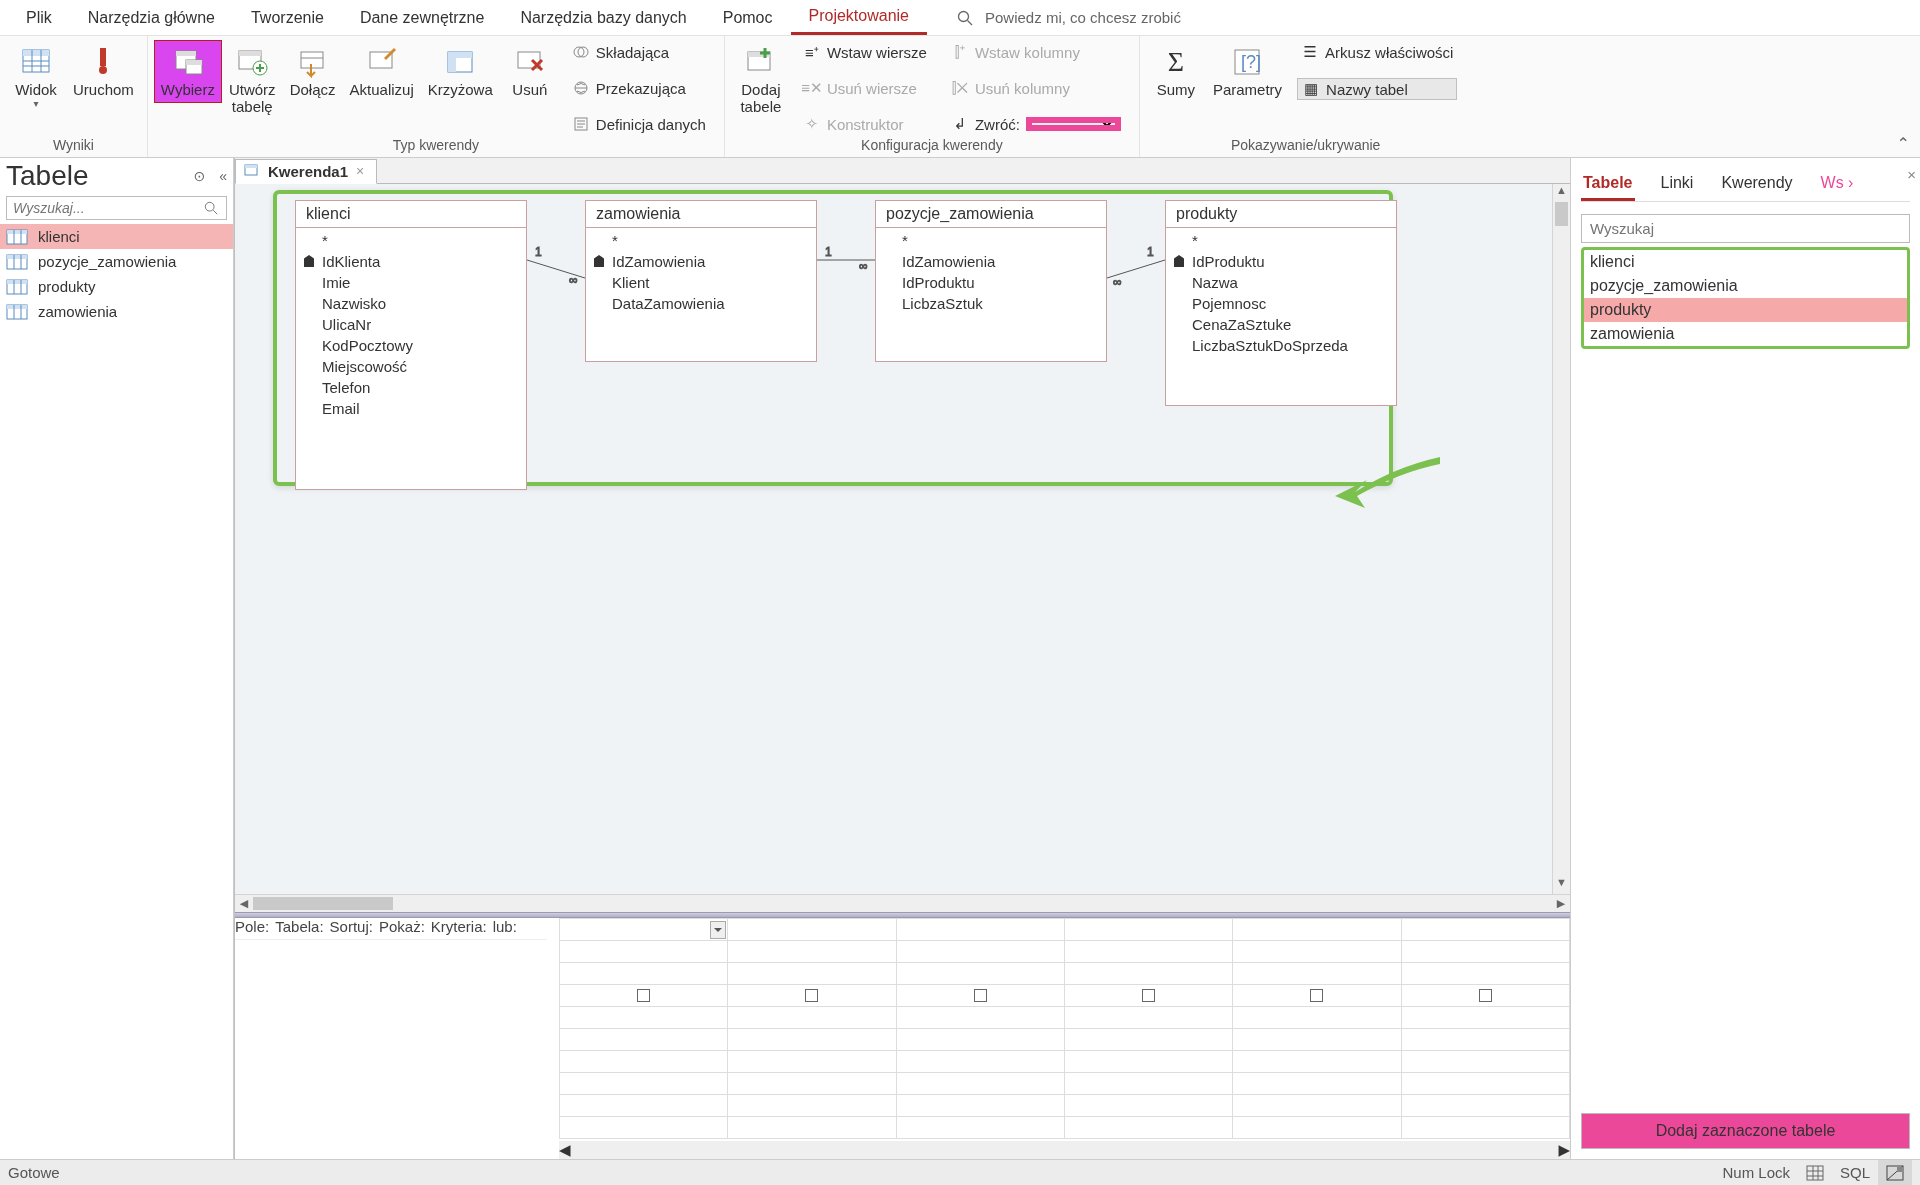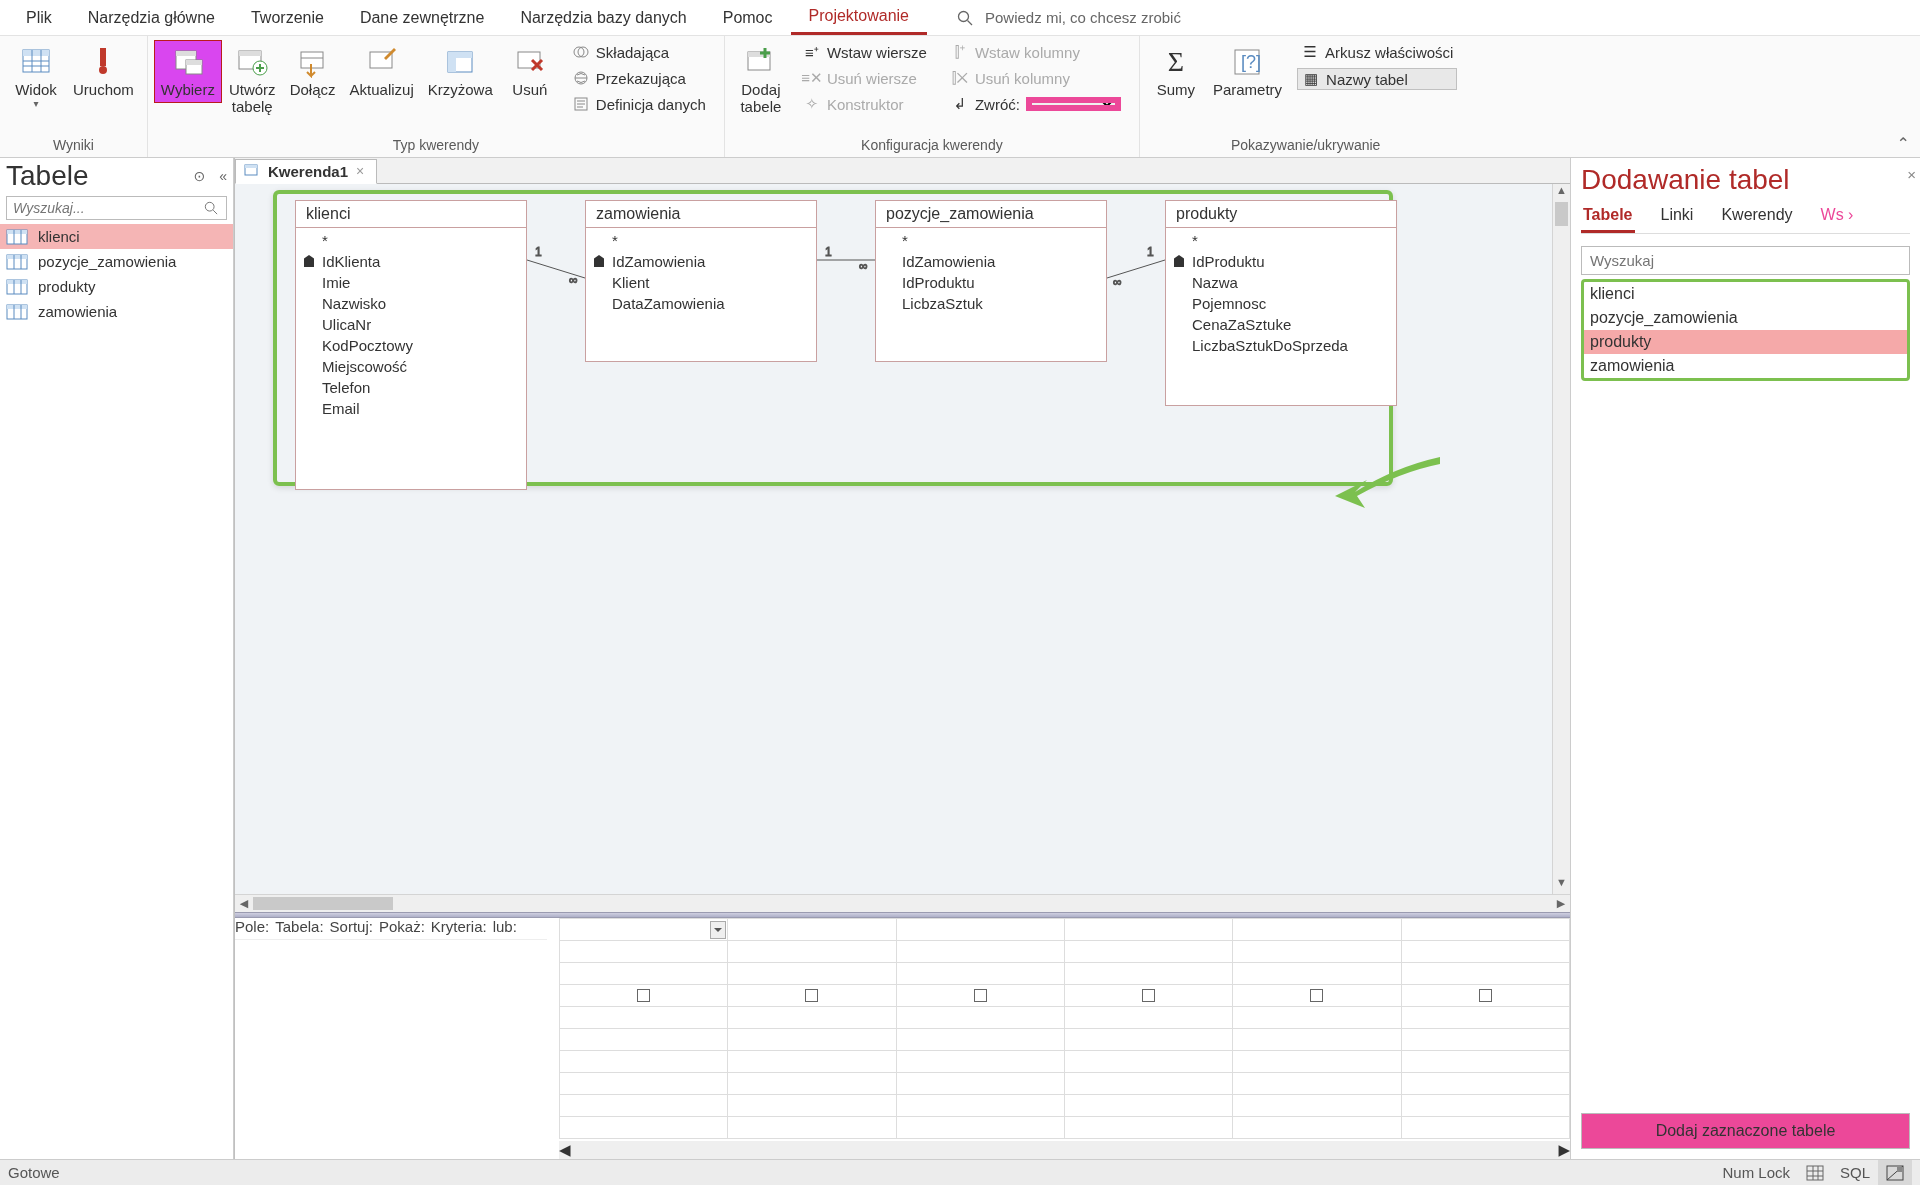--- a/index.html
+++ b/index.html
@@ -12,21 +12,21 @@
 .menu-bar .tellme { display: flex; align-items: center; margin-left: 30px; color: #666; }
 .menu-bar .tellme .search-ico { margin-right: 12px; font-size: 16px; }
 
 .ribbon { display: flex; height: 122px; border-bottom: 1px solid #ccc; background: #fafafa; position: relative; }
 .ribbon-group { display: flex; flex-direction: column; justify-content: space-between; padding: 4px 6px 2px 6px; border-right: 1px solid #e3e3e3; }
 .ribbon-group .buttons { display: flex; align-items: flex-start; flex: 1; }
 .ribbon-group .label { text-align: center; font-size: 14px; color: #5a5a5a; padding-bottom: 2px; }
 .big-btn { display: flex; flex-direction: column; align-items: center; justify-content: flex-start; padding: 4px 6px; min-width: 60px; text-align: center; font-size: 15px; cursor: pointer; border: 1px solid transparent; line-height: 1.15; }
 .big-btn.selected { background: #d946ef; border: 1px solid #b91c1c; }
 .big-btn .ico { width: 34px; height: 34px; margin-bottom: 2px; display: flex; align-items: center; justify-content: center; }
-.stack-col { display: flex; flex-direction: column; justify-content: center; padding: 2px 8px; gap: 6px; }
+.stack-col { display: flex; flex-direction: column; justify-content: center; padding: 2px 8px; gap: 16px; }
 .stack-row { display: flex; align-items: center; gap: 6px; font-size: 15px; cursor: pointer; padding: 1px 4px; }
 .stack-row.disabled { color: #aaa; }
 .stack-row .sico { width: 18px; height: 18px; display: inline-flex; align-items: center; justify-content: center; }
 .stack-row select { font-size: 14px; height: 14px; border: 6px solid #ec4899; }
 .stack-row.highlight { background: #e8e8e8; border: 1px solid #c0c0c0; }
 .collapse-arrow { position: absolute; right: 10px; bottom: 4px; font-size: 16px; color: #666; cursor: pointer; }
 
 
 .main { display: flex; height: calc(100% - 36px - 122px - 26px); }
 .side-panel { width: 234px; border-right: 1px solid #ccc; display: flex; flex-direction: column; }
@@ -609,21 +609,20 @@
           <div class="arrow">◀</div>
             <div class="track" style="flex:1"></div>
             <div class="arrow">▶</div>
         </div>
       </div>
     </div>
   </div>
 
   <div class="right-pane" style="position:relative">
     <span style="position:absolute;top:8px;right:4px;color:#888;cursor:pointer">×</span>
-    <h2>Dodawanie tabel</h2>
     <div class="right-tabs">
       <div class="rt active">Tabele</div>
       <div class="rt">Linki</div>
       <div class="rt">Kwerendy</div>
       <div class="rt more"><span>Ws</span> ›</div>
     </div>
     <div class="right-search"><input placeholder="Wyszukaj" style=""></div>
     <div class="right-list" id="right-list">
         <div class="item">klienci</div>
         <div class="item">pozycje_zamowienia</div>

